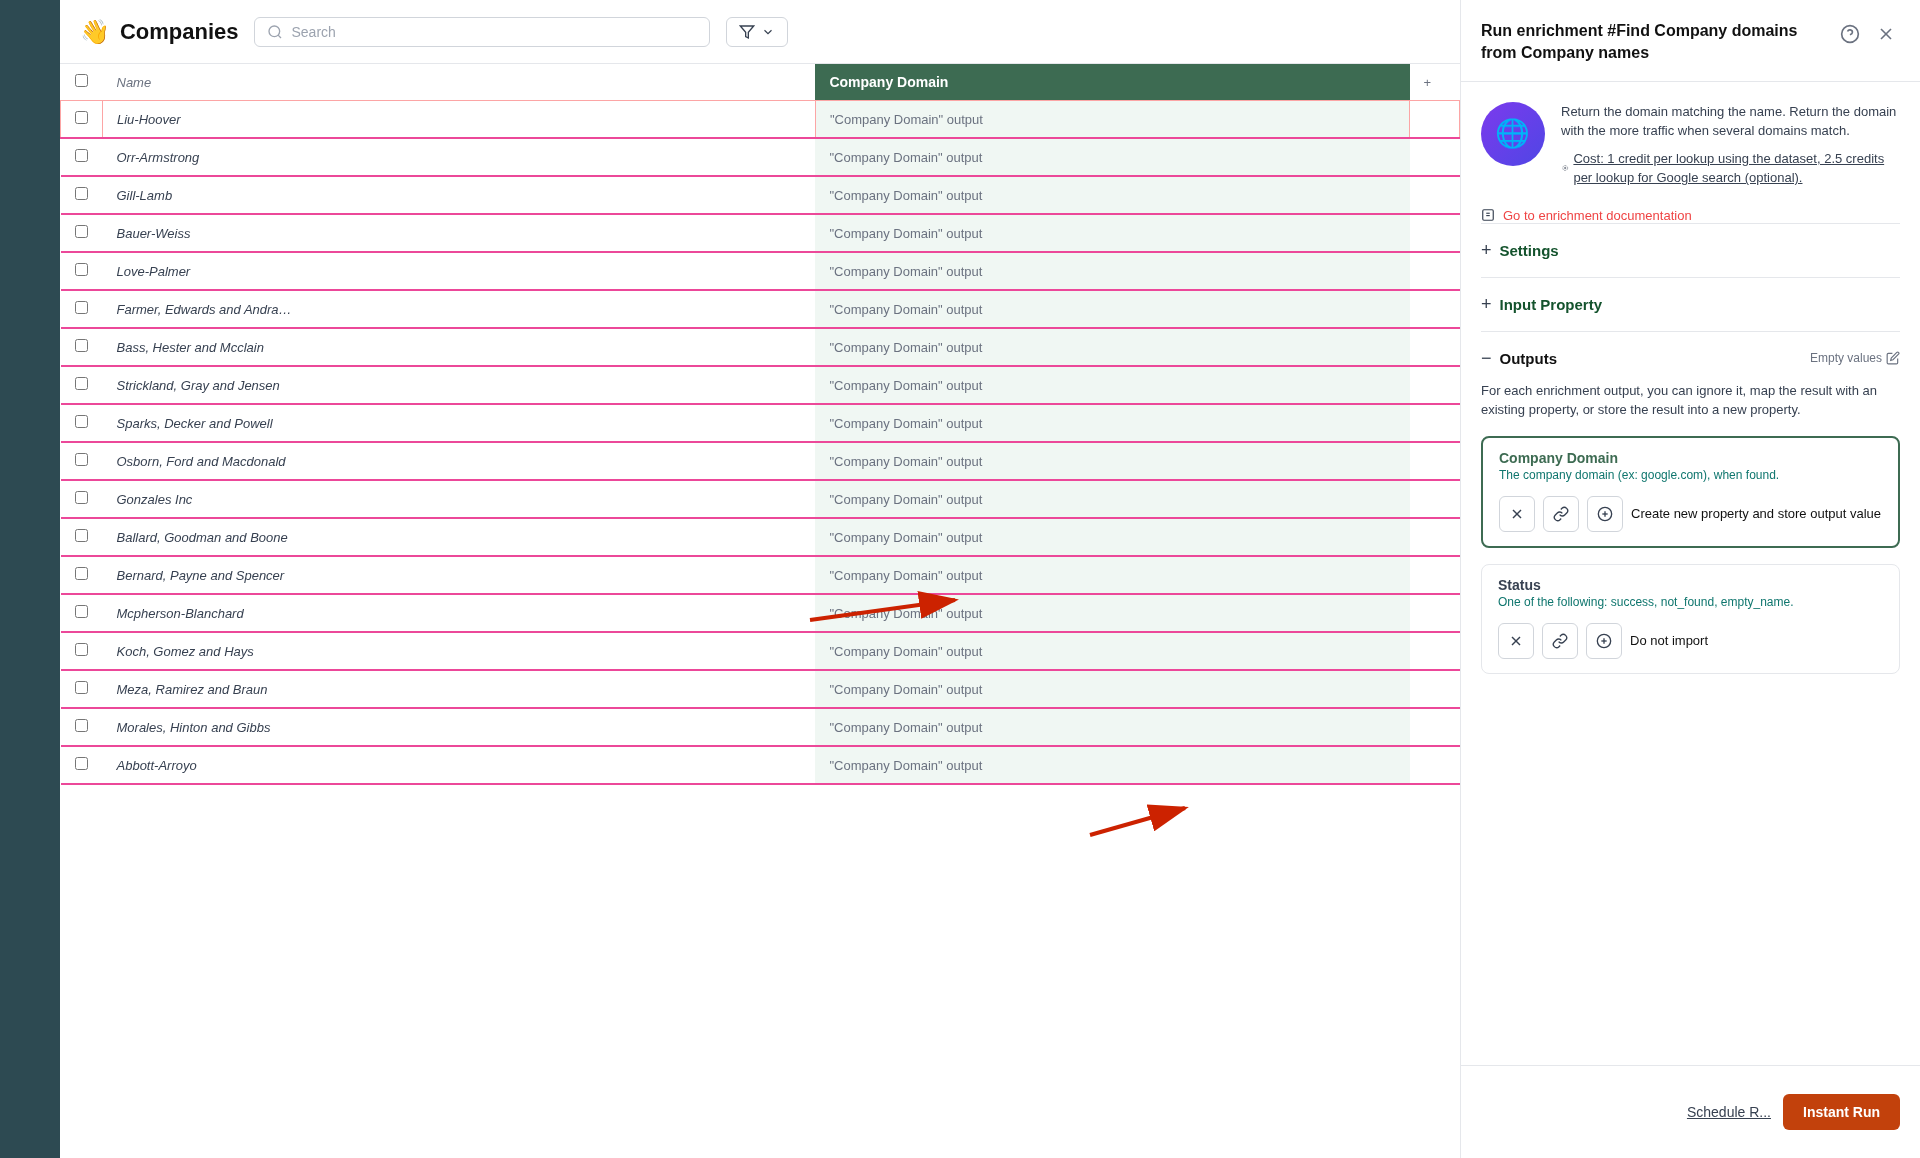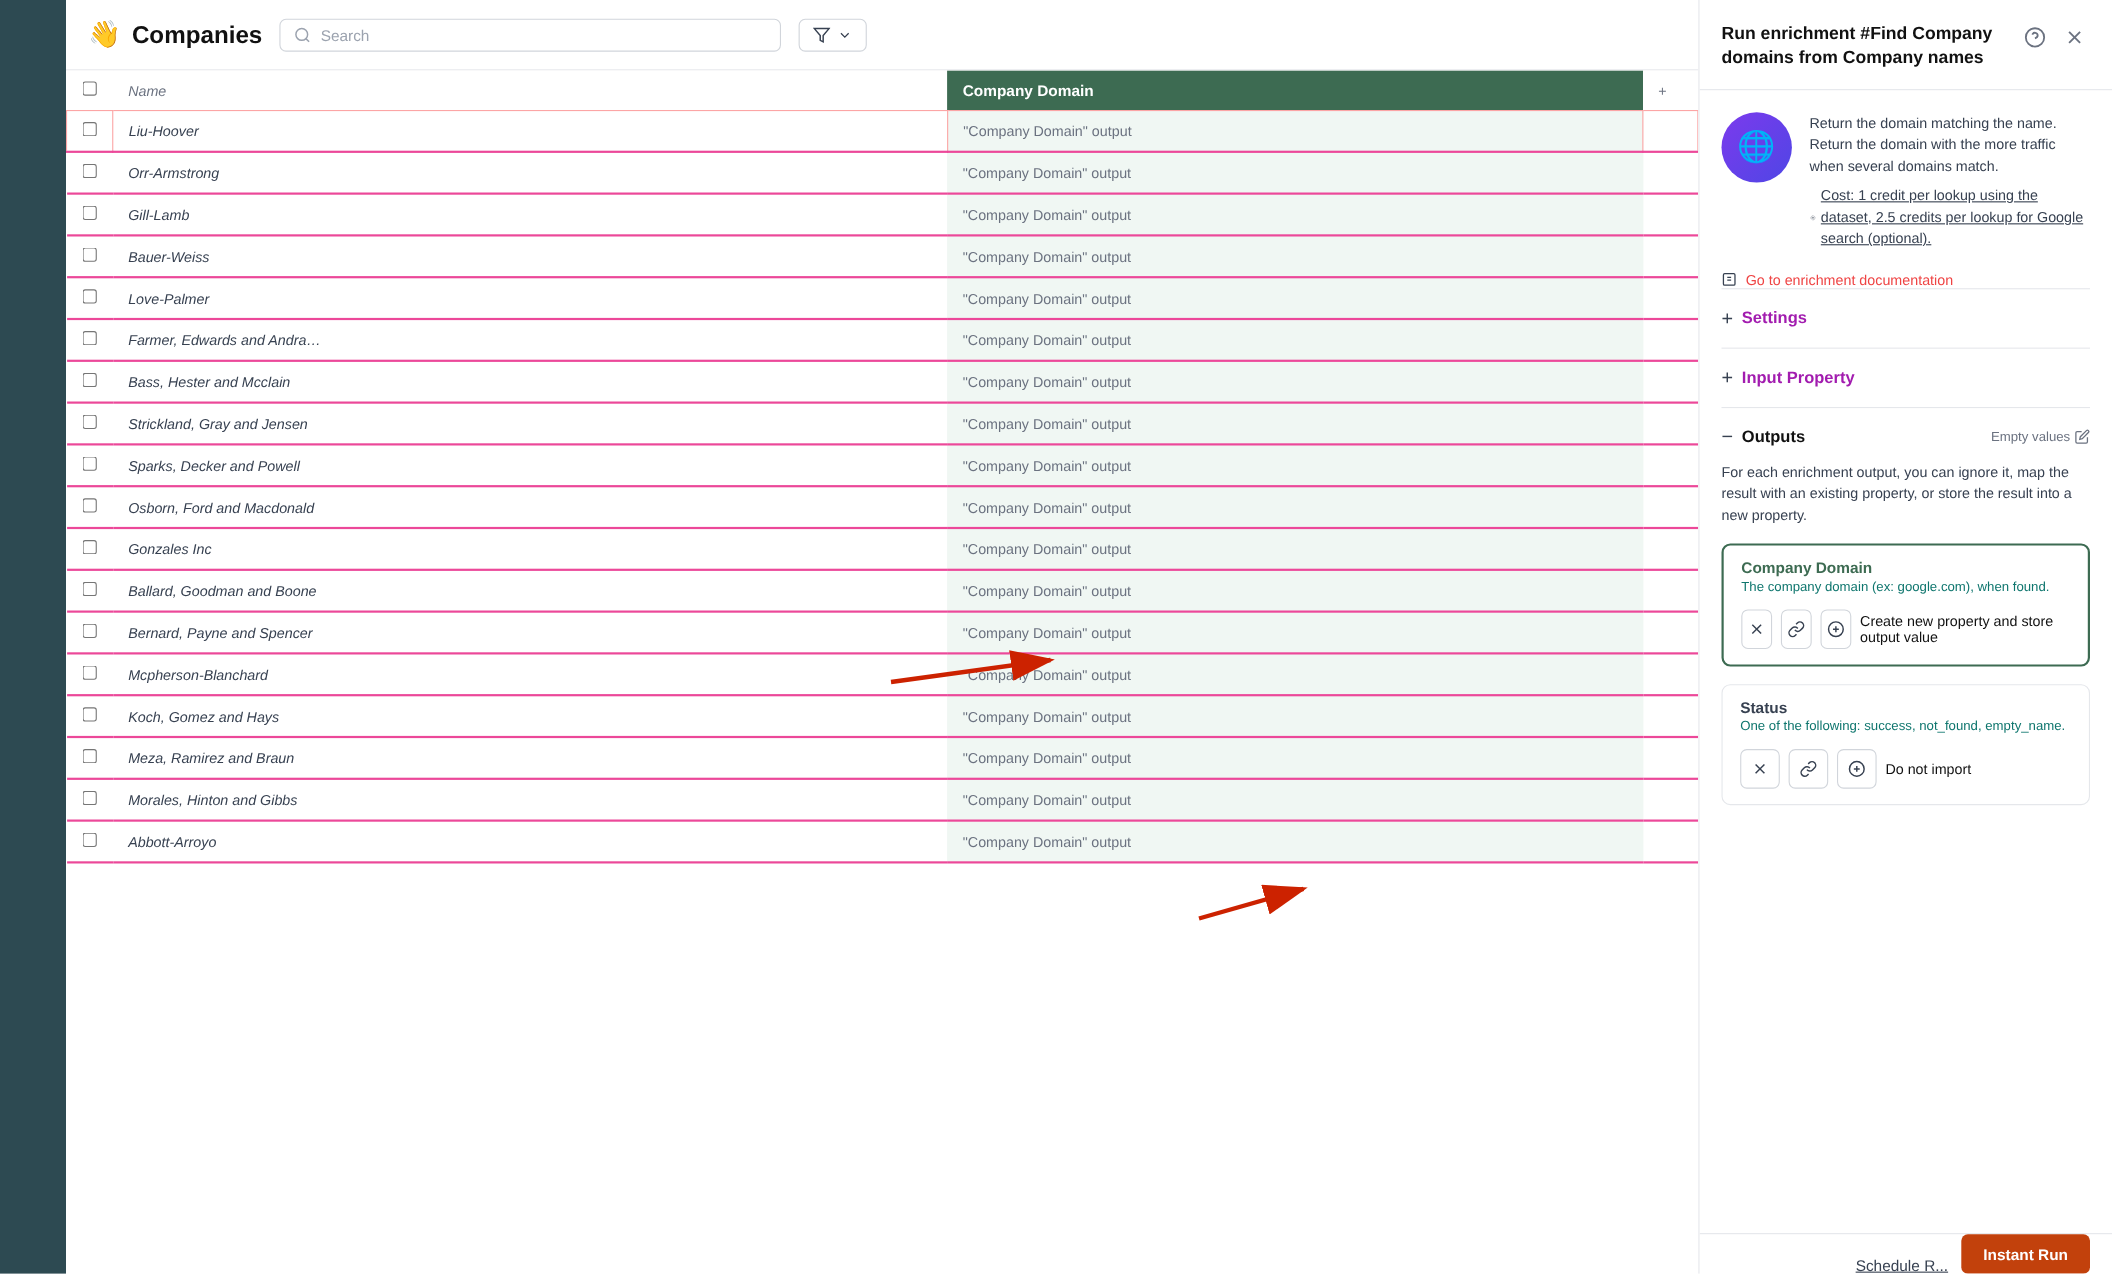--- a/index.html
+++ b/index.html
@@ -129,21 +129,21 @@
     }
     .first-row td {
       border: 1px solid #fca5a5;
     }
     .first-row td.name-cell {
       border: 1px solid #fca5a5;
     }
 
     
     .right-panel {
-      width: 376px;
+      width: 460px;
       border-left: 1px solid #e5e7eb;
       display: flex;
       flex-direction: column;
       overflow-y: auto;
       flex-shrink: 0;
     }
     .panel-header {
       display: flex;
       align-items: flex-start;
       justify-content: space-between;
@@ -226,21 +226,21 @@
       display: flex;
       align-items: center;
       gap: 8px;
       padding: 16px 0;
       border-top: 1px solid #e5e7eb;
       cursor: pointer;
     }
     .section-row .section-label {
       font-size: 15px;
       font-weight: 600;
-      color: #a21caf;
+      color: #14532d;
     }
     .section-row .plus-icon, .section-row .minus-icon {
       font-size: 18px;
       color: #374151;
       font-weight: 300;
     }
 
     .outputs-header {
       display: flex;
       align-items: center;
@@ -315,24 +315,24 @@
       font-size: 16px;
     }
     .action-label {
       font-size: 13px;
       font-weight: 500;
       color: #111;
     }
 
     
     .panel-footer {
-      padding: 0 20px;
+      padding: 28px 20px;
       border-top: 1px solid #e5e7eb;
       display: flex;
-      align-items: flex-end;
+      align-items: center;
       justify-content: flex-end;
       gap: 12px;
     }
     .schedule-btn {
       background: none;
       border: none;
       font-size: 14px;
       color: #374151;
       cursor: pointer;
       text-decoration: underline;

